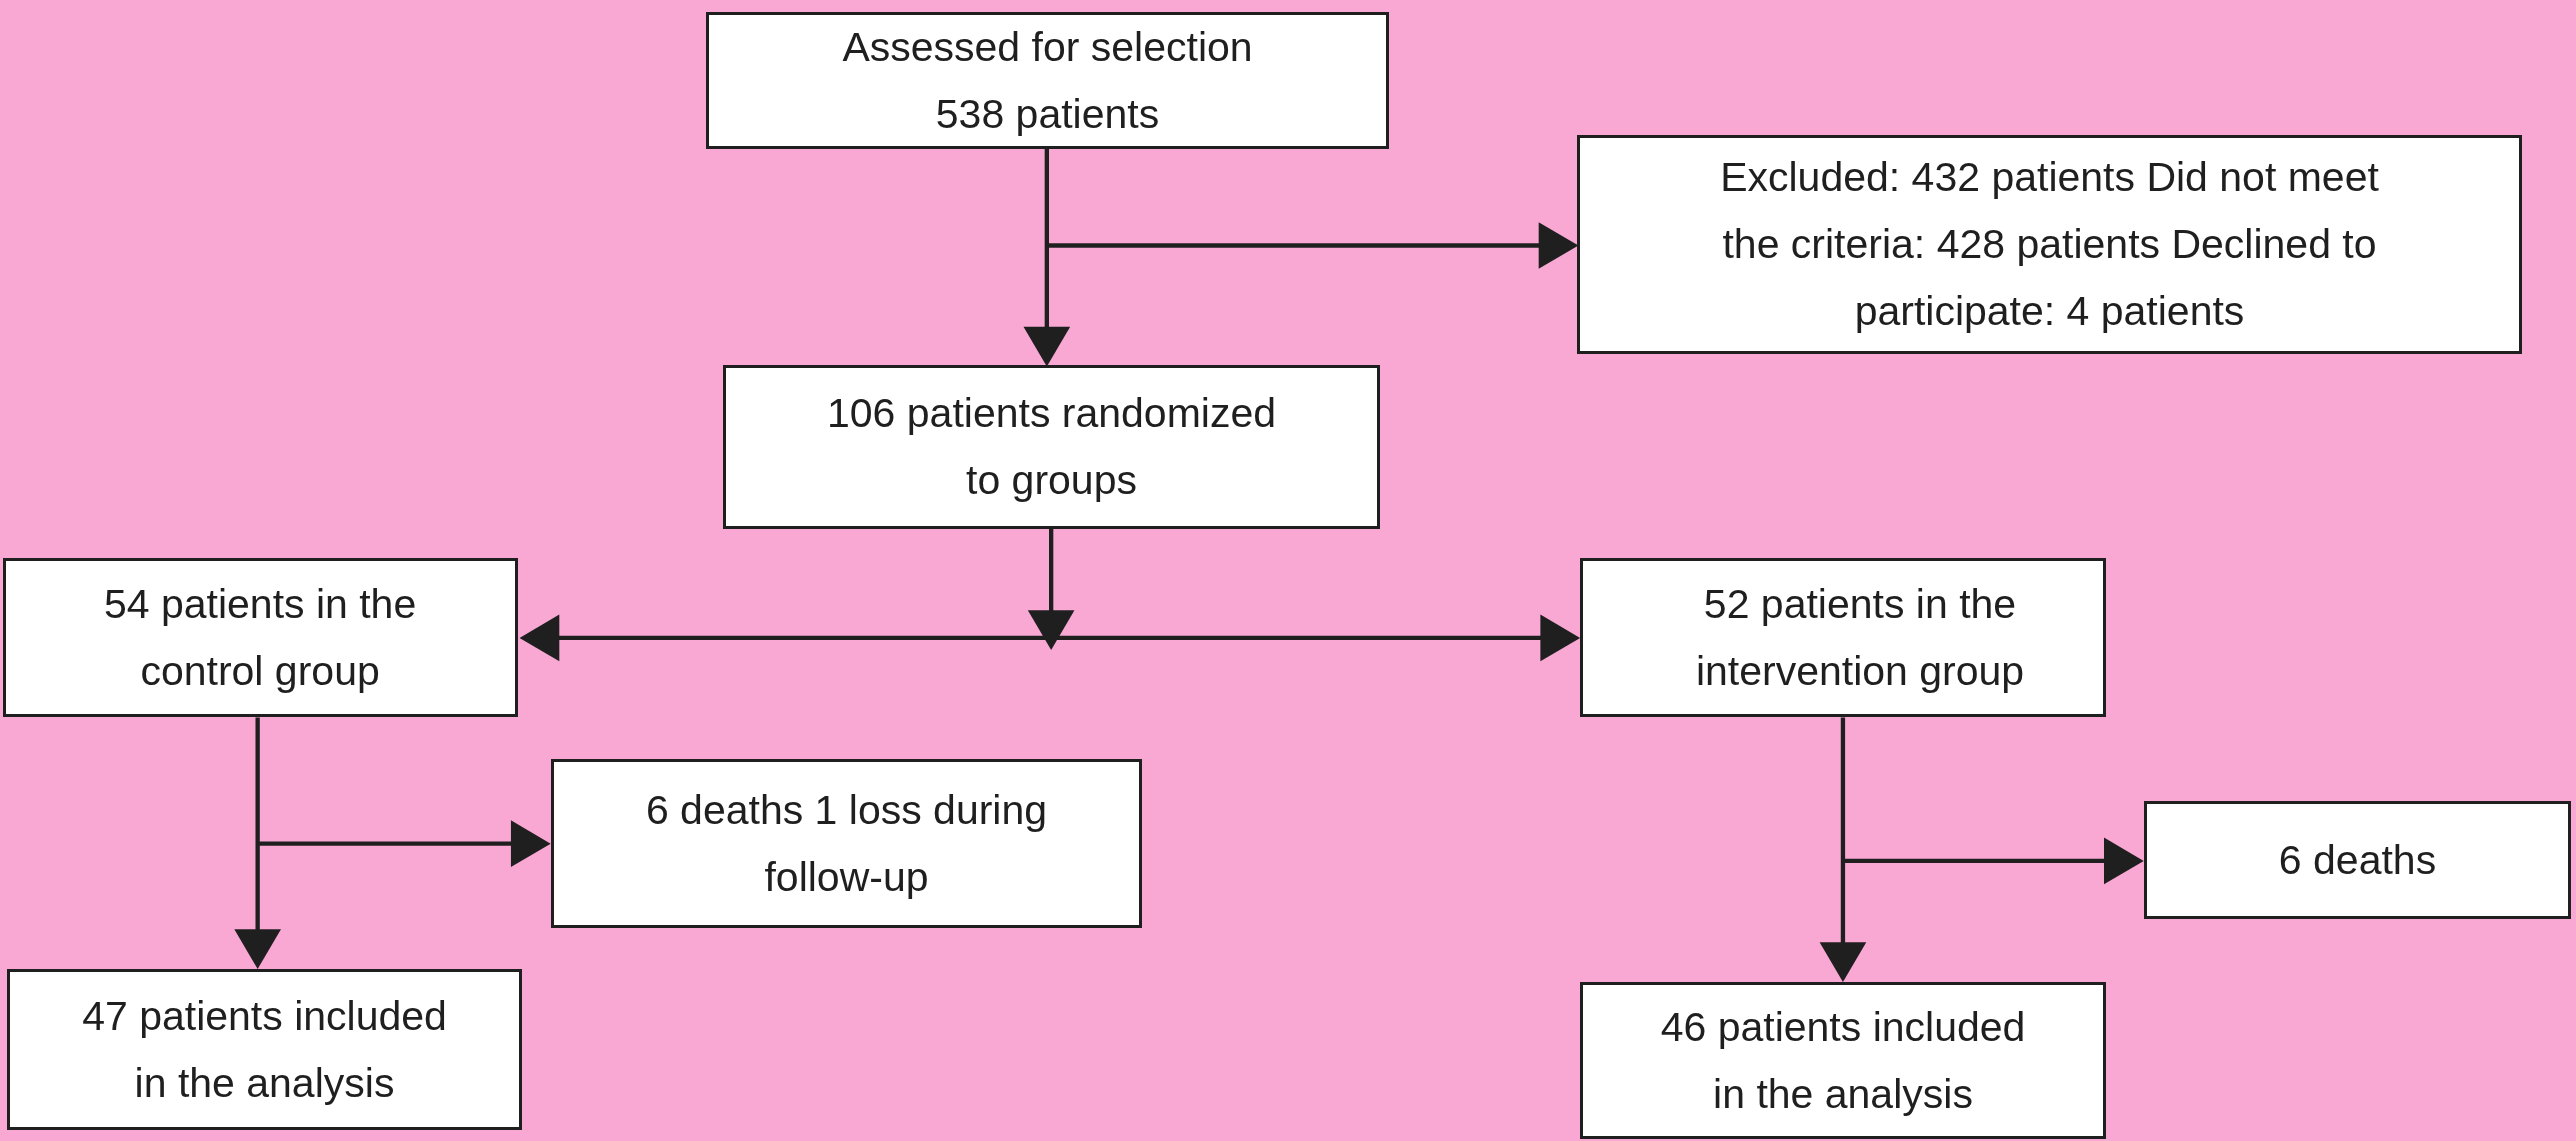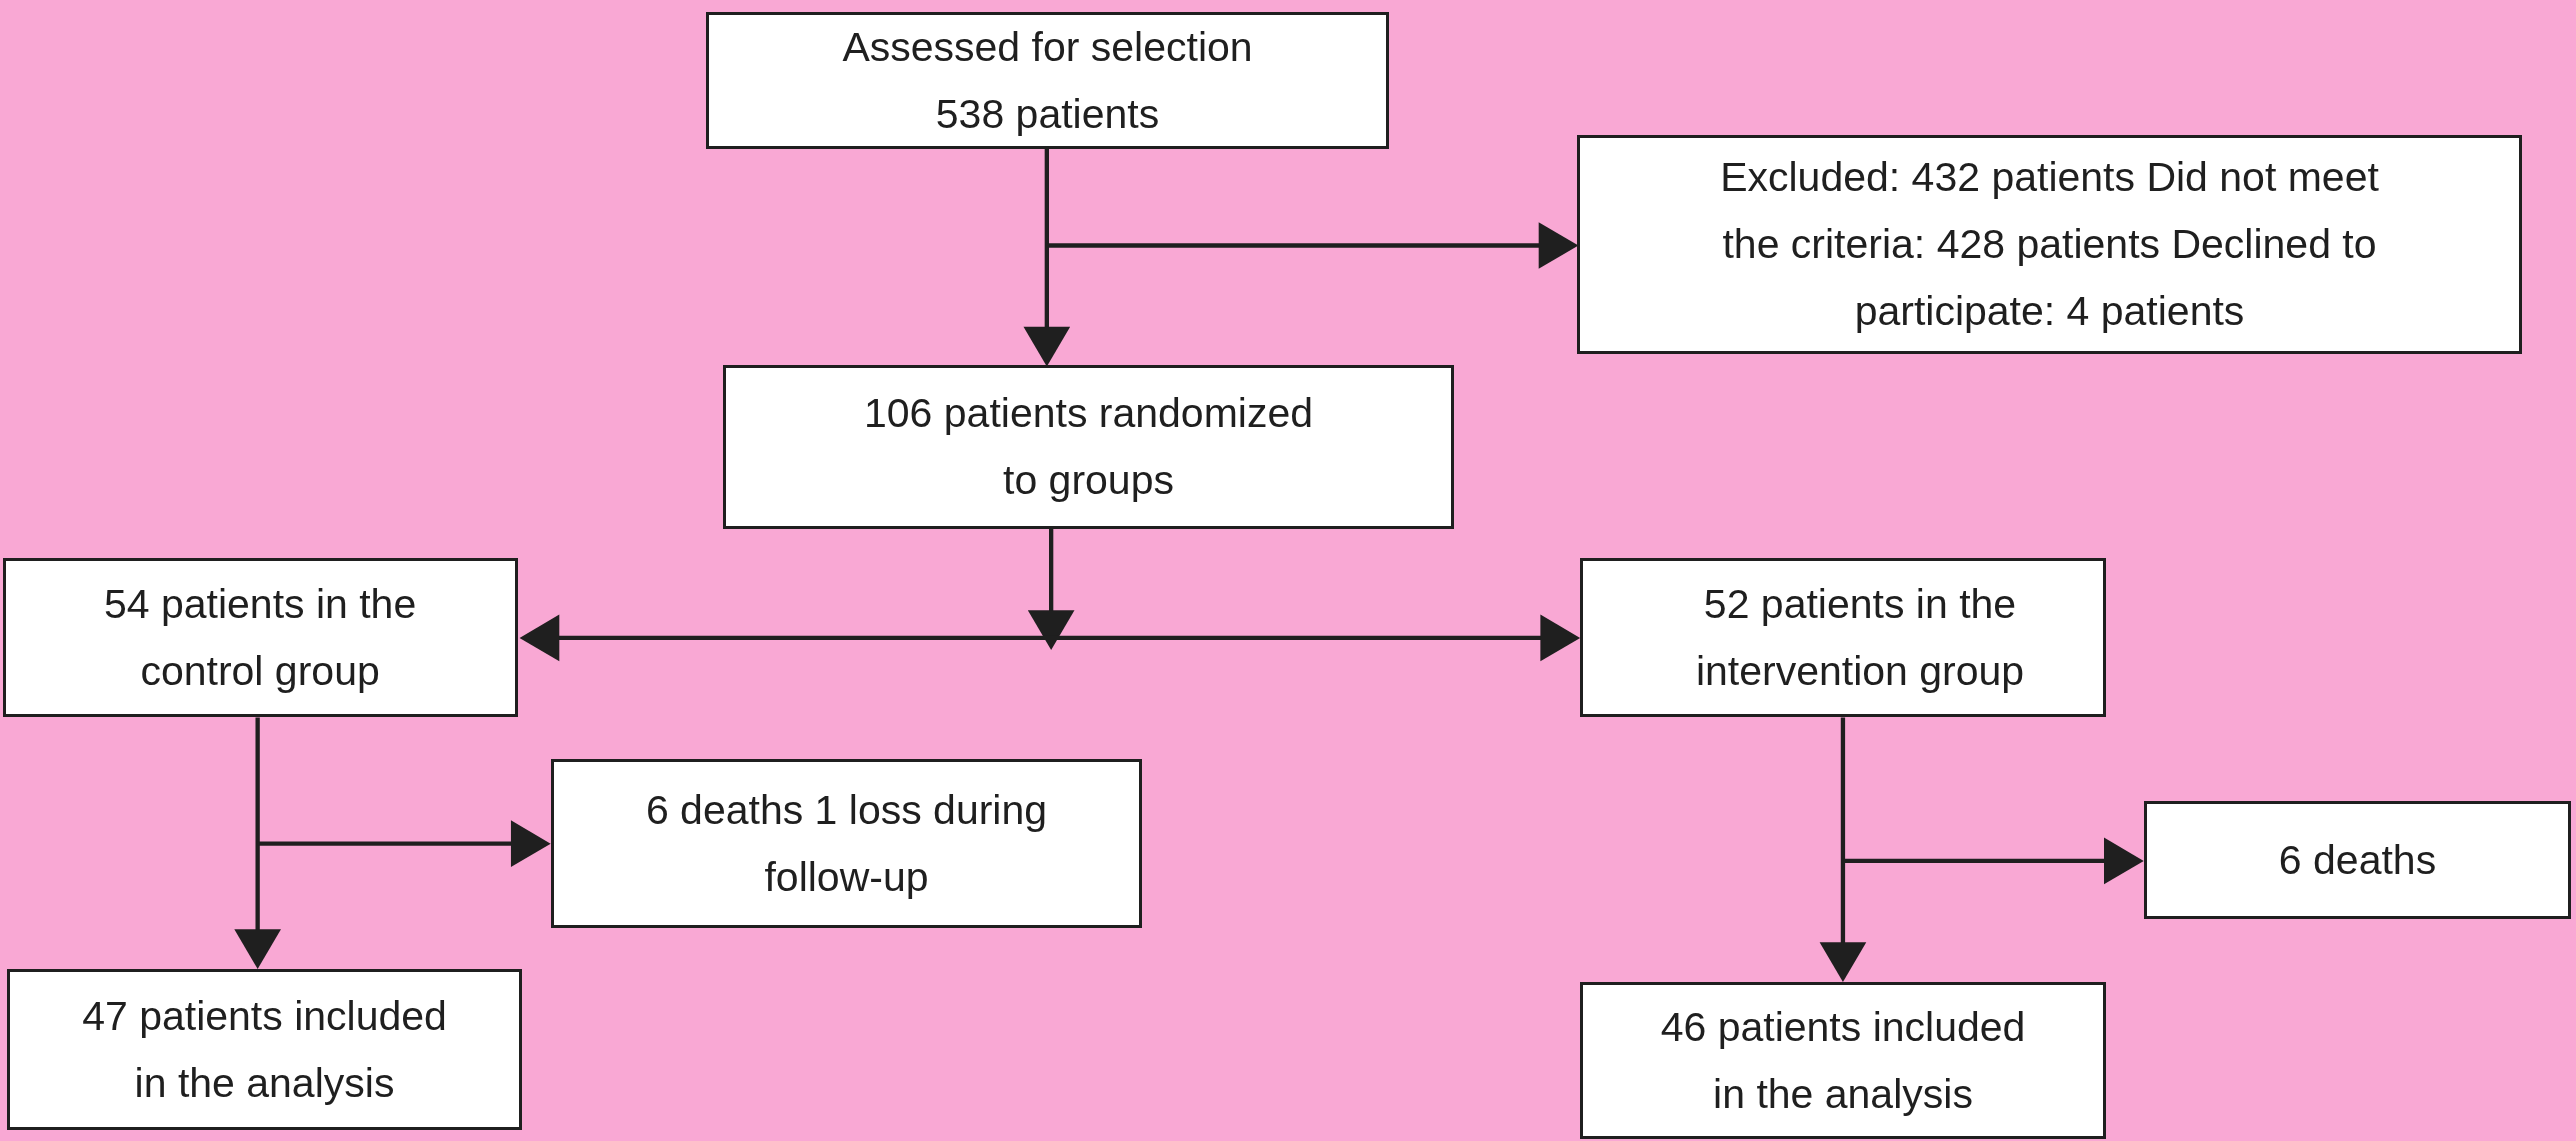--- a/index.html
+++ b/index.html
@@ -28,21 +28,21 @@
     flex-direction: column;
     justify-content: center;
     align-items: center;
     text-align: center;
     font-size: 41px;
     line-height: 67px;
     white-space: nowrap;
   }
   .node-assessed               { left: 706px;  top: 12px;   width: 683px;  height: 137px; }
   .node-excluded               { left: 1577px; top: 135px;  width: 945px; height: 219px; }
-  .node-randomized             { left: 723px;  top: 365px;  width: 731px;  height: 164px; }
+  .node-randomized             { left: 723px;  top: 365px;  width: 657px;  height: 164px; }
   .node-control                { left: 2.6px;    top: 558px;  width: 515px;  height: 159px; justify-content: center; }
   .node-intervention           { left: 1580px; top: 558px;  width: 526px;  height: 159px; padding-left: 34px; }
   .node-control-attrition      { left: 551px;  top: 759px;  width: 591px;  height: 169px; }
   .node-intervention-attrition { left: 2144px; top: 801px;  width: 427px;  height: 118px; }
   .node-control-analyzed       { left: 7px;    top: 969px; width: 515px;  height: 161px; }
   .node-intervention-analyzed  { left: 1580px; top: 982px; width: 526px;  height: 157px; }
 </style>
 </head>
 <body>
 

